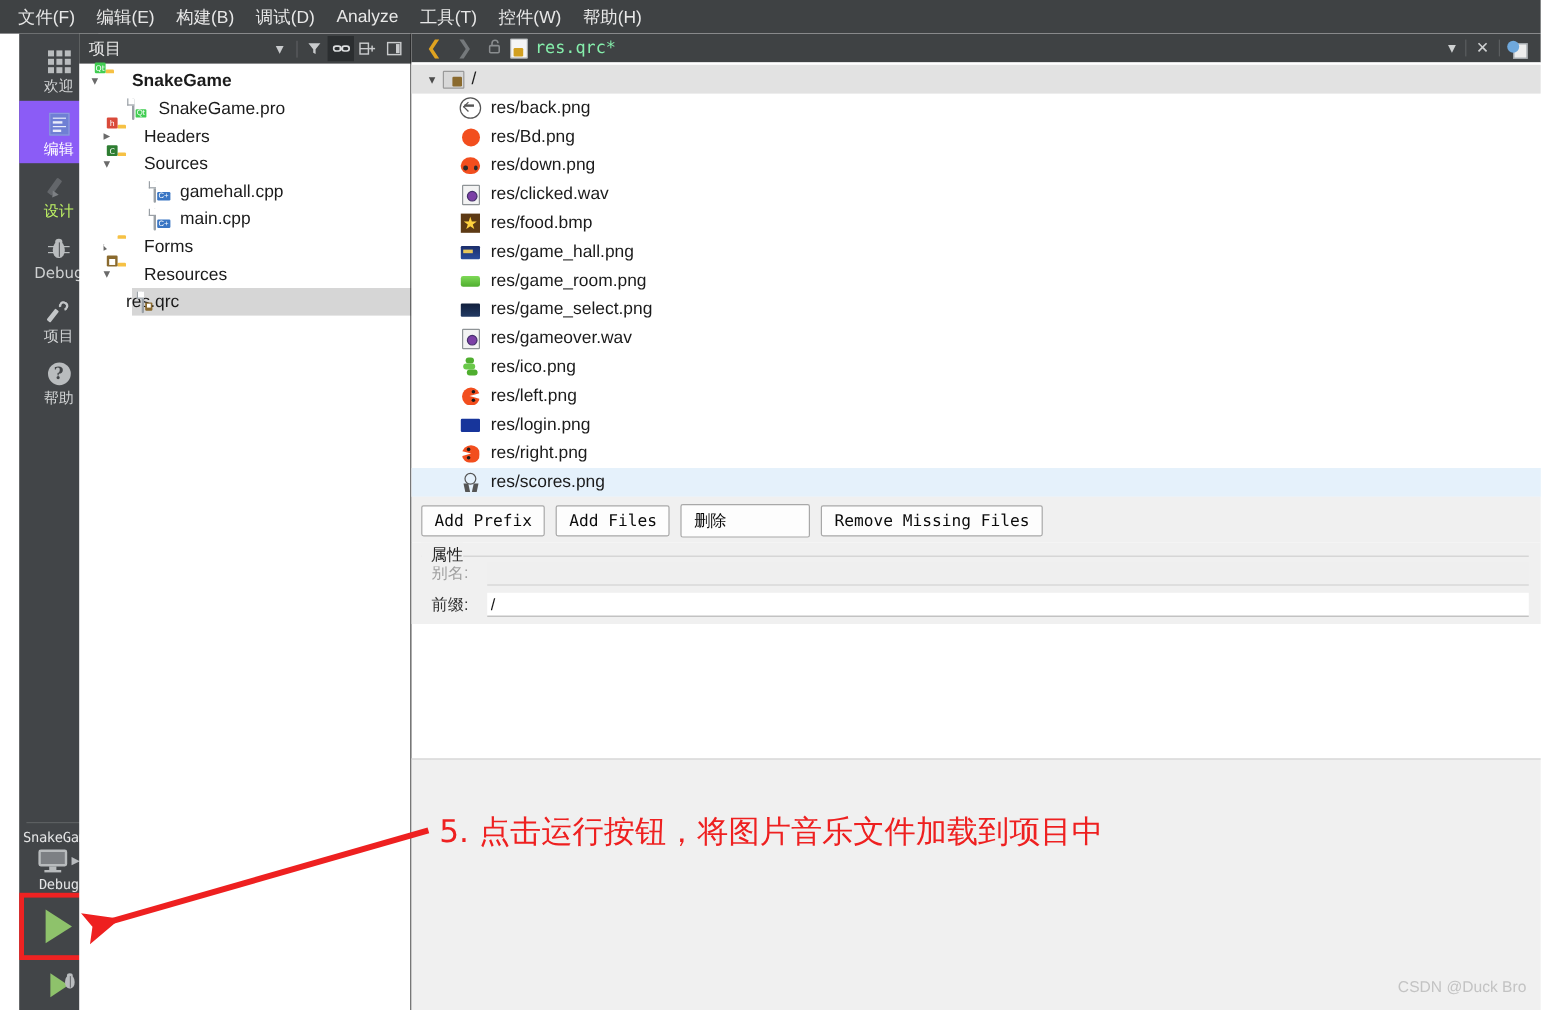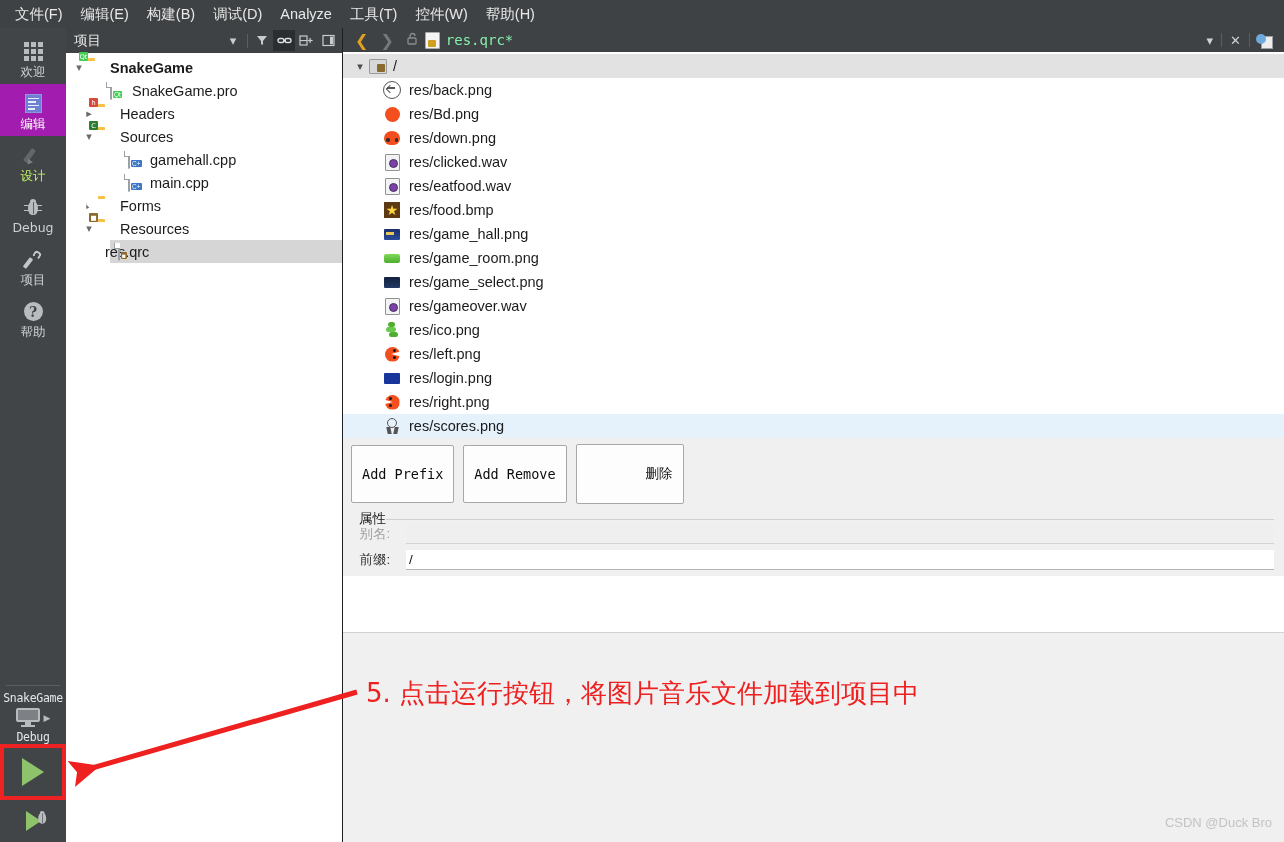--- a/index.html
+++ b/index.html
@@ -13,29 +13,29 @@
     position:absolute;left:0;top:0;width:1284px;height:28px;
     background:#3f4244;display:flex;align-items:center;
     padding-left:6px;box-sizing:border-box;
   }
   .menu-item{
     color:#e8e8e8;font-size:14.5px;padding:3px 9px;white-space:nowrap;
     font-family:"Liberation Sans","DejaVu Sans",sans-serif;
   }
   
   #modebar{
-    position:absolute;left:0;top:28px;width:66px;height:814px;
+    position:absolute;left:16px;top:28px;width:66px;height:814px;
     background:#424548;box-sizing:border-box;
   }
   .mode-btn{
     width:66px;height:52px;display:flex;flex-direction:column;
     align-items:center;justify-content:center;box-sizing:border-box;
     padding-top:2px;
   }
-  .mode-btn.active{background:#a21caf;}
+  .mode-btn.active{background:#8b5cf6;}
   .mode-label{
     color:#cfd1d2;font-size:12.5px;margin-top:2px;line-height:13px;
     font-family:"DejaVu Sans",sans-serif;
   }
   .mode-btn.active .mode-label{color:#ffffff;}
   .mode-btn.disabled .mode-label{color:#bef264;}
   .mode-ico{height:22px;display:flex;align-items:center;justify-content:center;}
   
   .ico-grid{display:grid;grid-template-columns:repeat(3,5px);grid-template-rows:repeat(3,5px);gap:2px;}
   .ico-grid i{background:#b9bcbe;display:block;}
@@ -162,21 +162,21 @@
   .g-login{width:16px;height:11px;background:#17359b;border-radius:1px;}
   .g-scores{width:16px;height:16px;position:relative;}
   .g-scores .med{position:absolute;left:3px;top:0;width:10px;height:10px;border:1.4px solid #555;border-radius:50%;box-sizing:border-box;}
   .g-scores .r1{position:absolute;left:2.5px;top:9px;width:4px;height:7px;background:#555;transform:skewX(12deg);}
   .g-scores .r2{position:absolute;right:2.5px;top:9px;width:4px;height:7px;background:#555;transform:skewX(-12deg);}
   
   #btnrow{display:flex;align-items:center;gap:9px;padding:6px 8px 4px 8px;background:#f0f0f0;}
   .qbtn{
     background:#fdfdfd;border:1px solid #a8a8a8;border-radius:2px;
     font-family:"DejaVu Sans Mono",monospace;font-size:13.5px;color:#0b0b0b;
-    padding:20px 10px;min-width:60px;text-align:right;
+    padding:4px 10px;min-width:60px;text-align:left;
   }
   .qbtn.wide{min-width:86px;}
   
   #props{background:#f0f0f0;padding:0 10px 4px 8px;}
   .grp-title{font-size:13.5px;color:#222;padding:2px 0 0 8px;position:relative;display:inline-block;background:#f0f0f0;}
   .grp-line{height:1px;background:#d0d0d0;margin-top:-9px;margin-left:0;}
   .prow{display:flex;align-items:center;height:24px;margin-top:2px;}
   .plabel{width:48px;text-align:center;font-size:13.5px;color:#333;padding-right:7px;}
   .plabel.dim{color:#a0a0a0;}
   .pfield{flex:1;height:20px;background:#ffffff;border:none;border-bottom:1px solid #b4b4b4;
@@ -471,27 +471,20 @@
     <div class="rrow">
       <span class="indent"></span>
       <span class="rico">
           <span class="g-wav"></span>
         </span>
       <span class="rlabel">res/clicked.wav</span>
     </div>
     <div class="rrow">
       <span class="indent"></span>
       <span class="rico">
-          <span class="g-wav"></span>
-        </span>
-      <span class="rlabel">res/eatfood.wav</span>
-    </div>
-    <div class="rrow">
-      <span class="indent"></span>
-      <span class="rico">
           <span class="g-star">
             <span>★</span>
           </span>
         </span>
       <span class="rlabel">res/food.bmp</span>
     </div>
     <div class="rrow">
       <span class="indent"></span>
       <span class="rico">
           <span class="g-hall"></span>
@@ -565,22 +558,23 @@
             <span class="r1"></span>
             <span class="r2"></span>
           </span>
       </span>
       <span class="rlabel">res/scores.png</span>
     </div>
   </div>
 
   <div id="btnrow">
     <div class="qbtn">Add Prefix</div>
-    <div class="qbtn">Add Remove</div>
+    <div class="qbtn">Add Files</div>
     <div class="qbtn wide">删除</div>
+    <div class="qbtn">Remove Missing Files</div>
   </div>
 
   <div id="props">
     <div class="grp-title">属性</div>
     <div class="grp-line"></div>
     <div class="prow">
       <div class="plabel dim">别名:</div>
       <input class="pfield disabled" disabled="" value="" style="">
     </div>
     <div class="prow">

